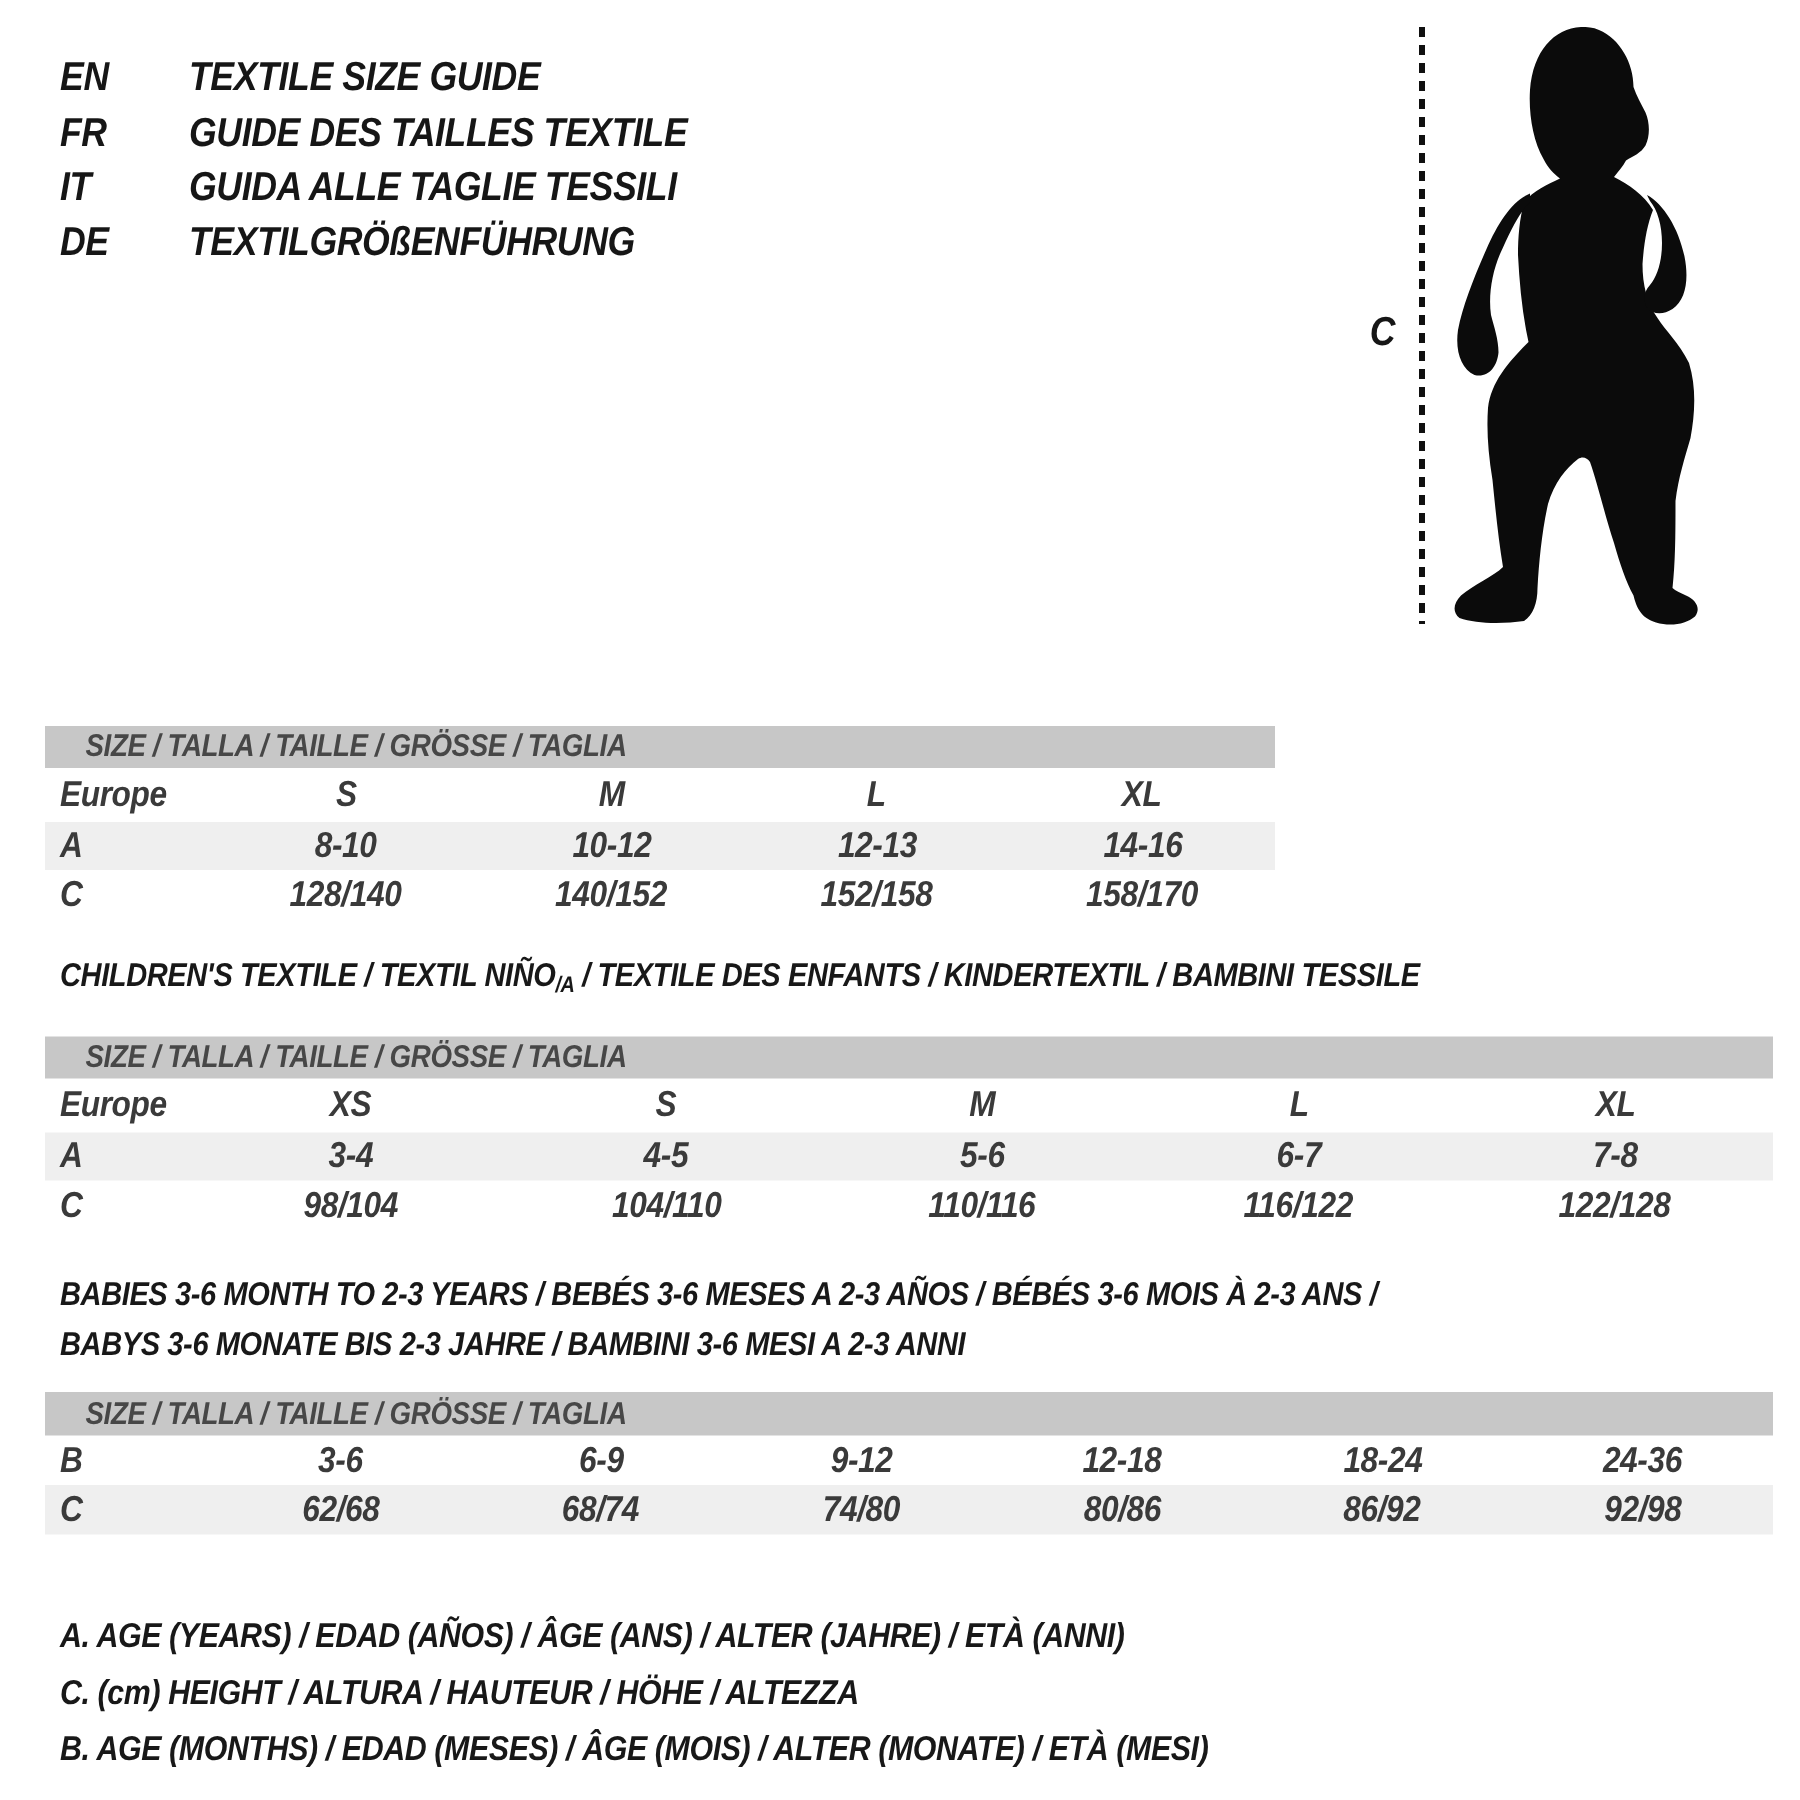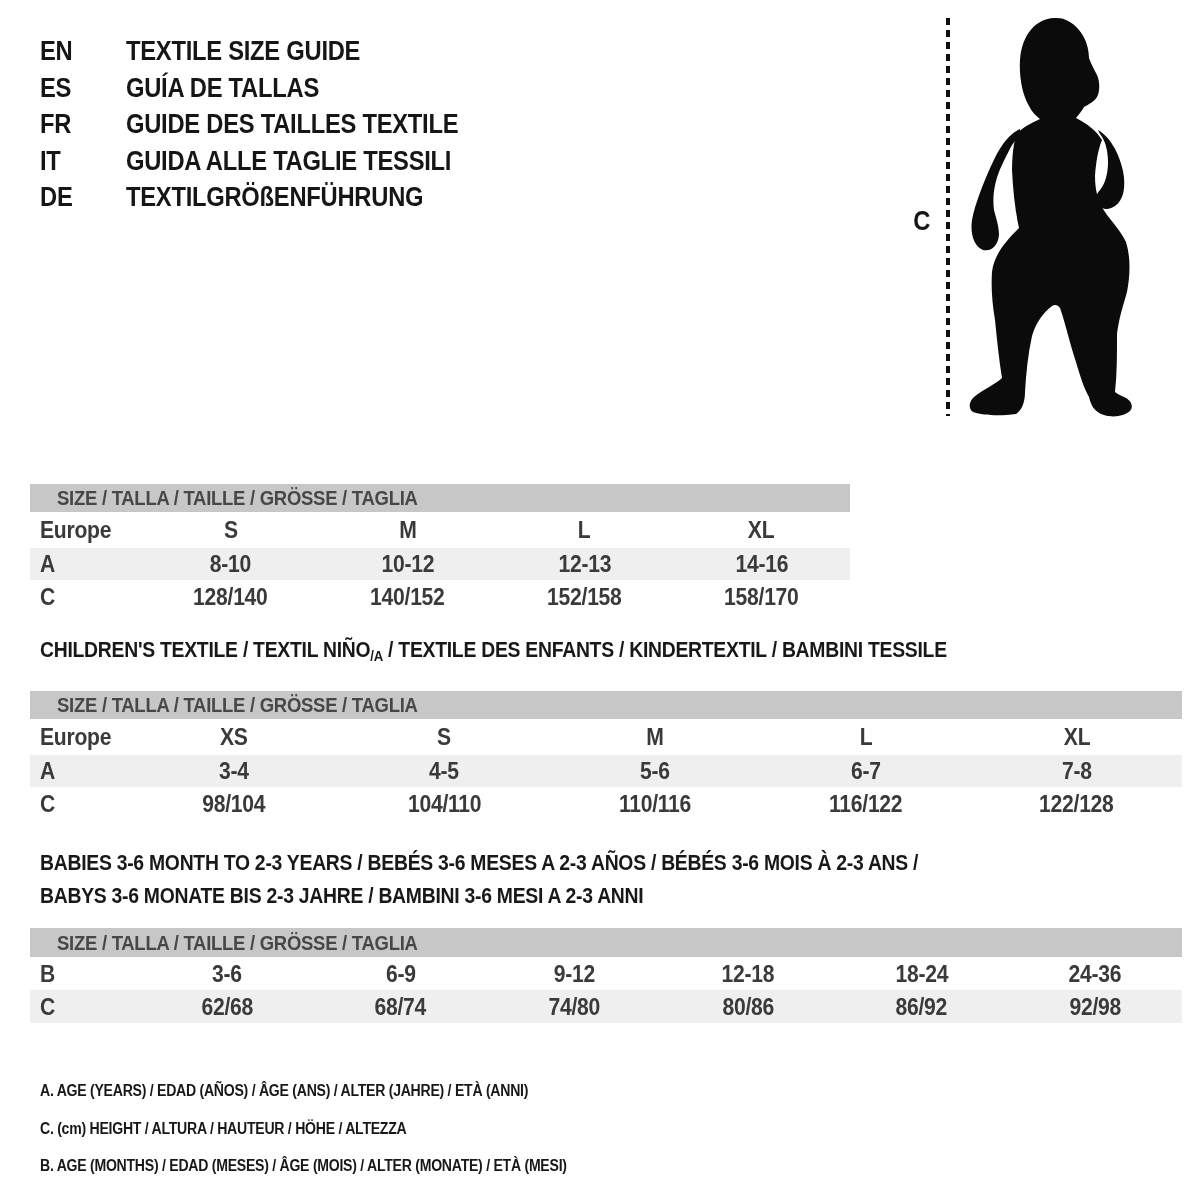--- a/index.html
+++ b/index.html
@@ -1,18 +1,18 @@
 <!DOCTYPE html>
 <html><head>
 <meta charset="utf-8">
 <style>
   html,body{margin:0;padding:0;background:#fff;}
   .canvas{
     position:relative;width:1200px;height:1200px;background:#ffffff;overflow:hidden;
-    font-family:"Liberation Sans","DejaVu Sans",sans-serif;color:#1e1e1e;
+    font-family:"Liberation Sans","DejaVu Sans",sans-serif;color:#1e1e1e;font-style:italic;
   }
   .cond{display:inline-block;transform:scaleX(0.88);transform-origin:50% 50%;white-space:nowrap;letter-spacing:-0.3px;}
   .cond-l{display:inline-block;transform:scaleX(0.88);transform-origin:0 50%;white-space:nowrap;letter-spacing:-0.3px;}
 
   
   .lang-block{position:absolute;left:40px;top:33px;}
   .lang-row{height:36.6px;line-height:36.6px;font-size:27px;font-weight:700;color:#161616;}
   .lang-code{display:inline-block;width:78px;vertical-align:top;}
   .lang-title{vertical-align:top;}
 
@@ -38,35 +38,31 @@
   .row .lbl{text-align:left;padding-left:10px;}
   .row .val{text-align:center;}
   .stripe{background:#efefef;}
   .cols-j{grid-template-columns:112px repeat(4,1fr);}
   .cols-5{grid-template-columns:98px repeat(5,1fr);}
   .cols-6{grid-template-columns:110px repeat(6,1fr);}
   .h36{height:36px;} .h32{height:32px;} .h34{height:34px;} .h33{height:33px;}
 
   
   .legend{position:absolute;left:40px;top:1072px;}
-  .legend-line{height:37.5px;line-height:37.5px;font-size:16px;font-weight:700;color:#181818;}
+  .legend-line{height:37.5px;line-height:37.5px;font-size:23px;font-weight:700;color:#181818;}
 </style>
 </head>
 <body>
 
 <div class="canvas">
 
   <div class="lang-block">
     <div class="lang-row">
       <span class="lang-code"><span class="cond-l">EN</span></span>
       <span class="lang-title"><span class="cond-l">TEXTILE SIZE GUIDE</span></span>
-    </div>
-    <div class="lang-row">
-      <span class="lang-code"><span class="cond-l">ES</span></span>
-      <span class="lang-title"><span class="cond-l">GUÍA DE TALLAS</span></span>
     </div>
     <div class="lang-row">
       <span class="lang-code"><span class="cond-l">FR</span></span>
       <span class="lang-title"><span class="cond-l">GUIDE DES TAILLES TEXTILE</span></span>
     </div>
     <div class="lang-row">
       <span class="lang-code"><span class="cond-l">IT</span></span>
       <span class="lang-title"><span class="cond-l">GUIDA ALLE TAGLIE TESSILI</span></span>
     </div>
     <div class="lang-row">

